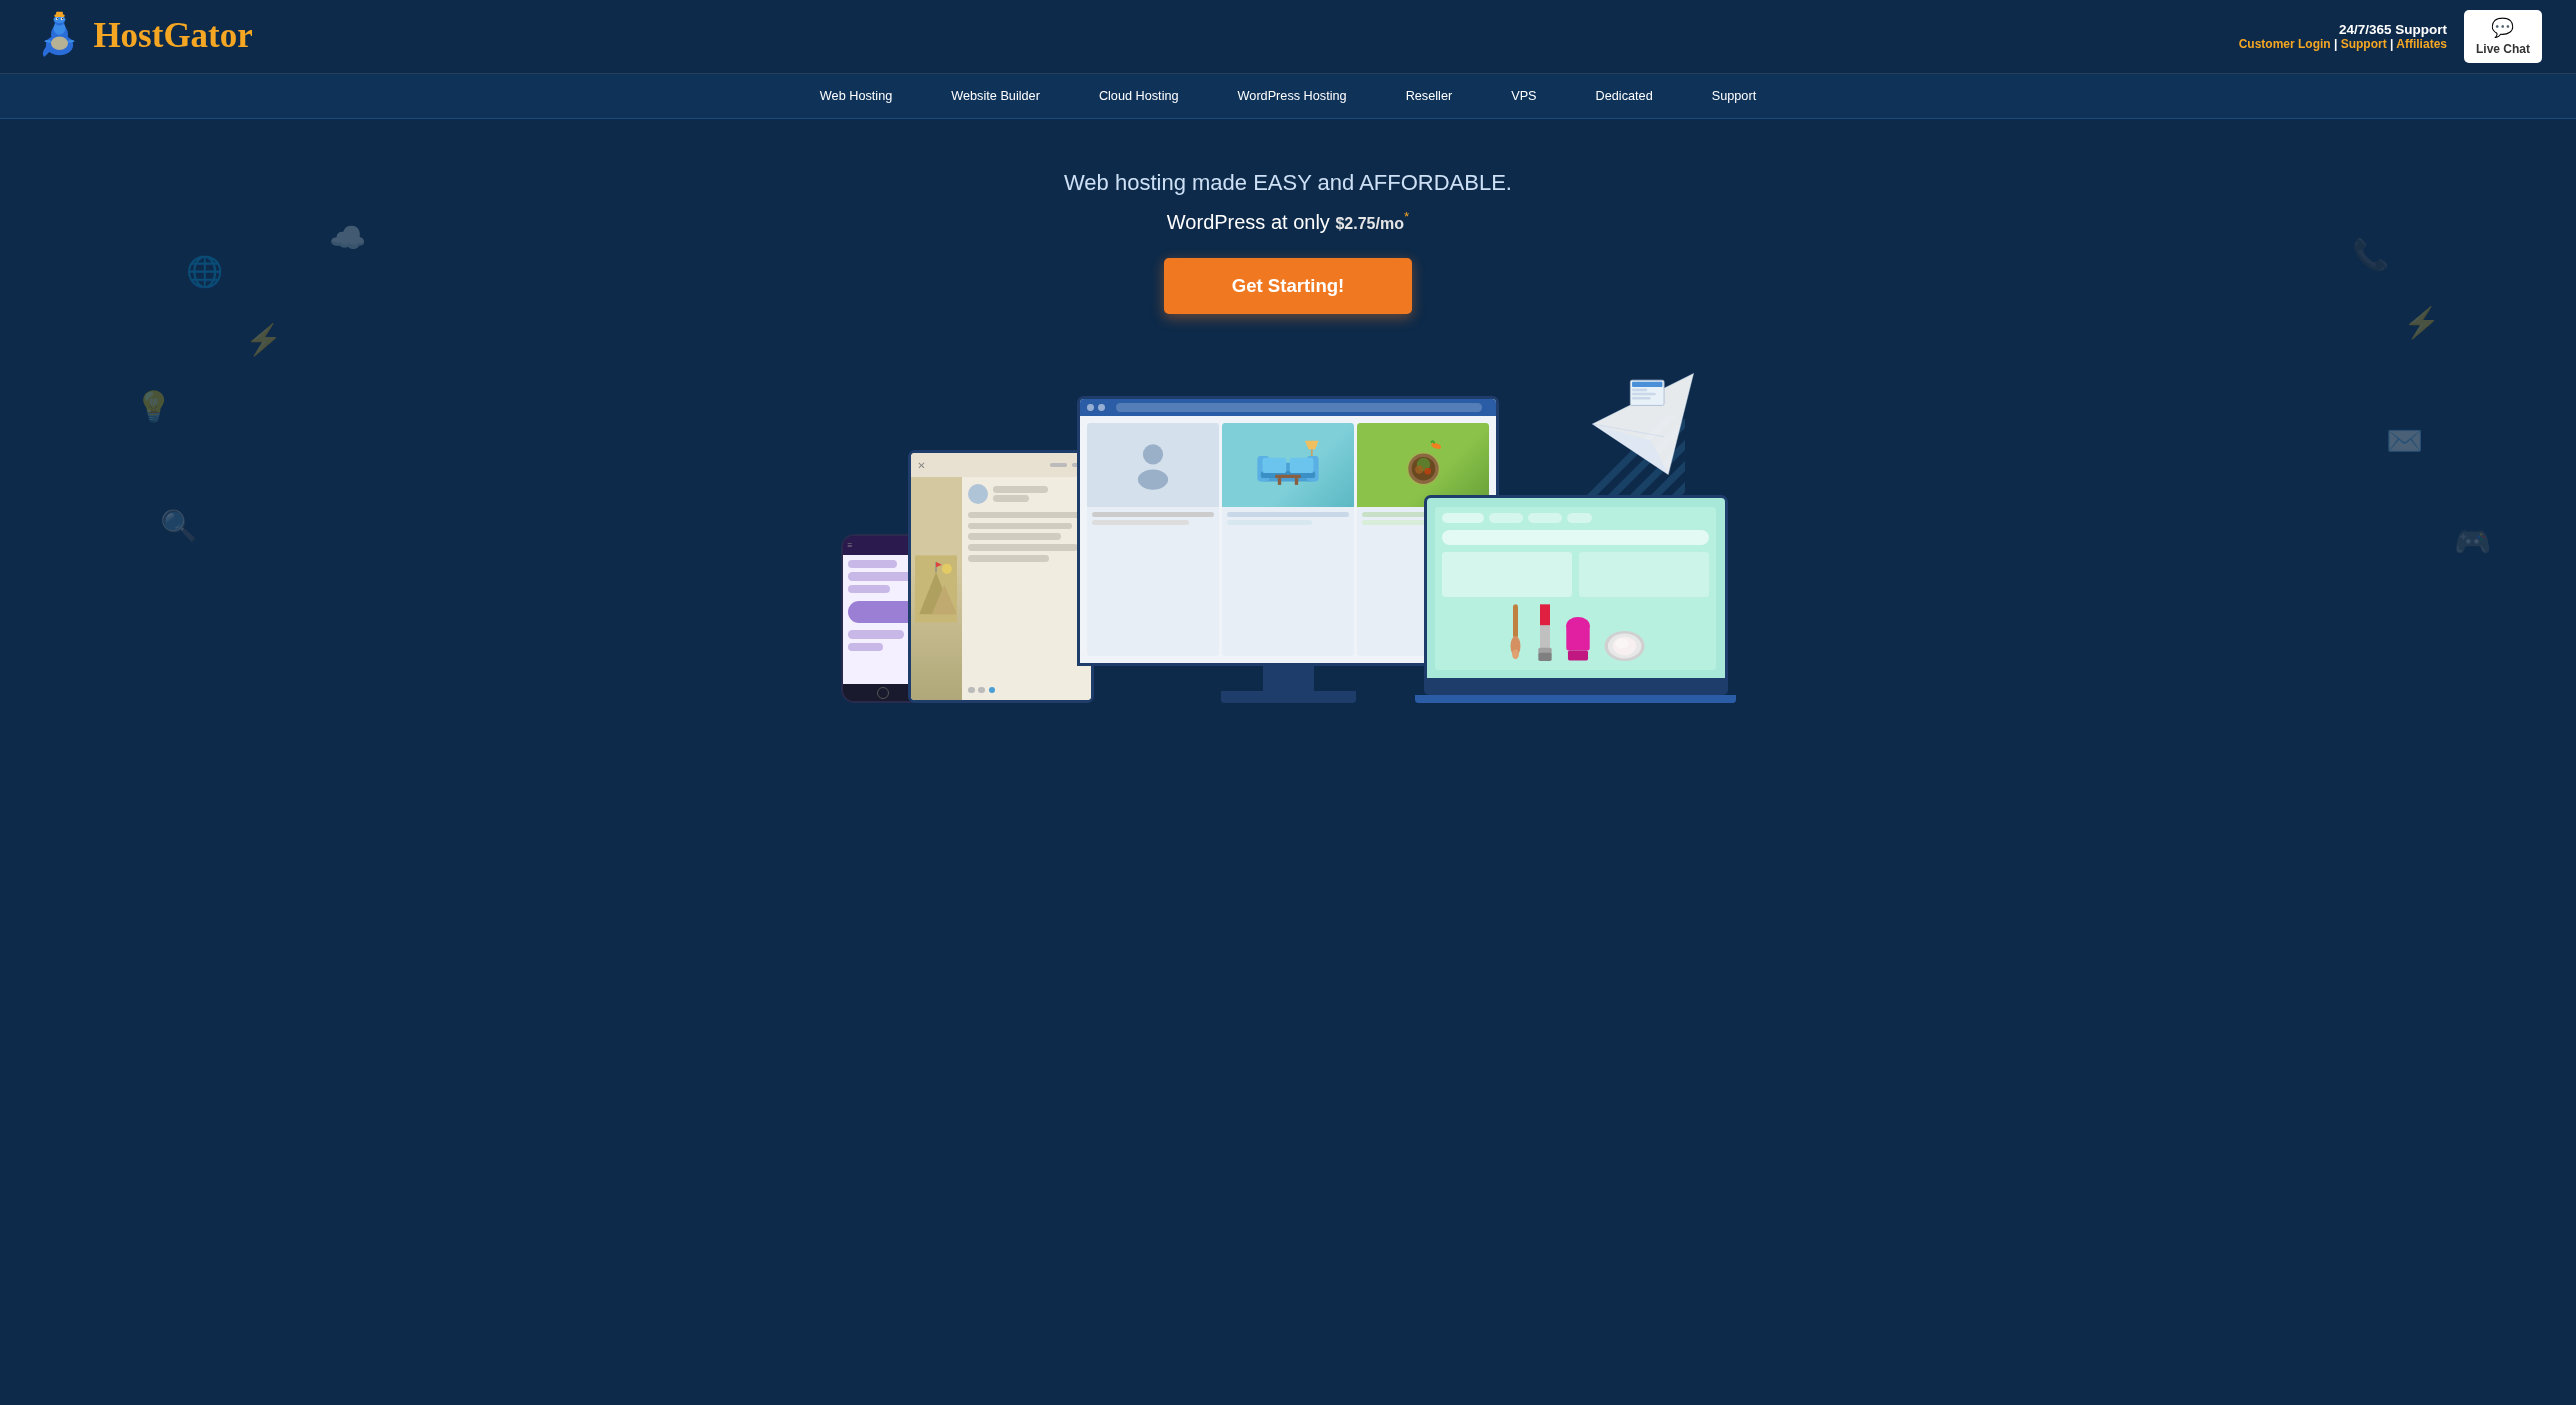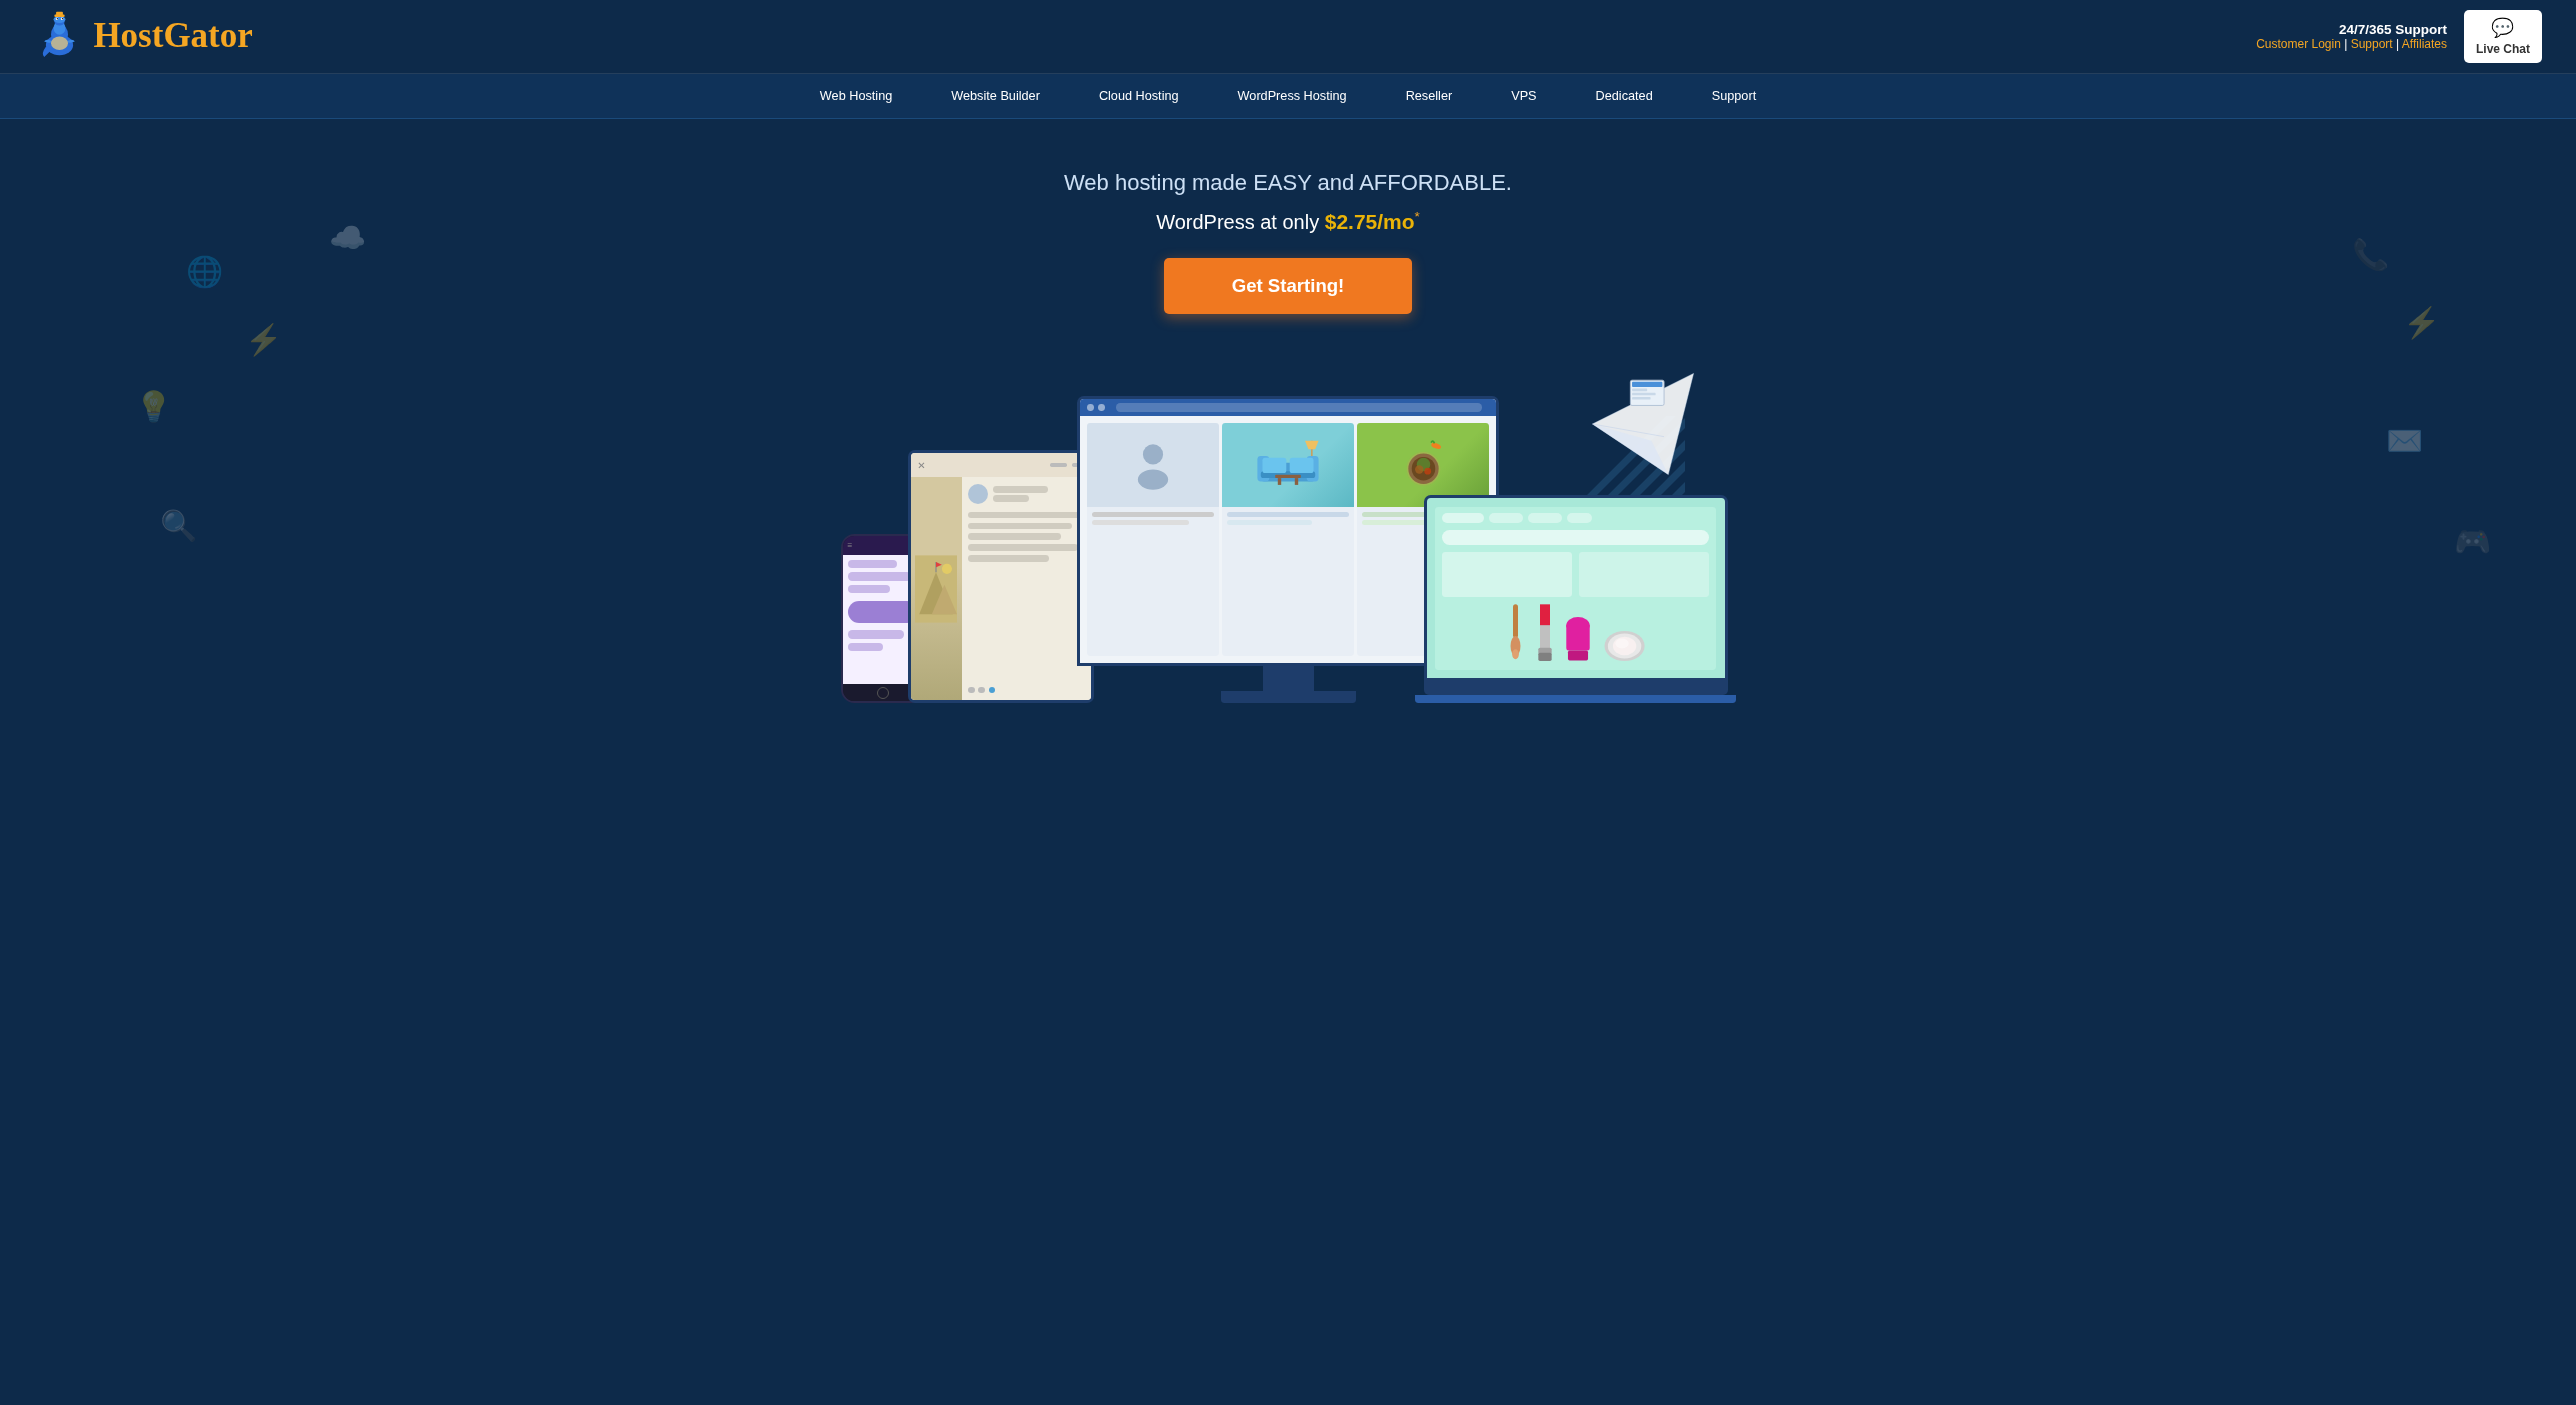--- a/index.html
+++ b/index.html
@@ -37,20 +37,21 @@
     .support-area {
       text-align: right;
     }
     .support-title {
       color: #ffffff;
       font-size: 13.5px;
       font-weight: bold;
     }
     .support-links {
       font-size: 12px;
+      font-weight: bold;
     }
     .support-links a {
       color: #f5a623;
       text-decoration: none;
     }
     .support-links span {
       color: #ffffff;
     }
     .live-chat-btn {
       background: #ffffff;
@@ -118,23 +119,23 @@
       text-align: center;
       margin-bottom: 13.5px;
     }
     .hero-price {
       font-size: 20px;
       color: #ffffff;
       text-align: center;
       margin-bottom: 24px;
     }
     .hero-price-amount {
-      color: #eab308;
+      color: #e5e5e5;
       font-weight: bold;
-      font-size: 21px;
+      font-size: 16px;
     }
     .hero-price-super {
       color: #f5a623;
       font-size: 13.5px;
       vertical-align: super;
     }
     .cta-btn {
       background: #f07820;
       color: #ffffff;
       font-size: 18.6px;

